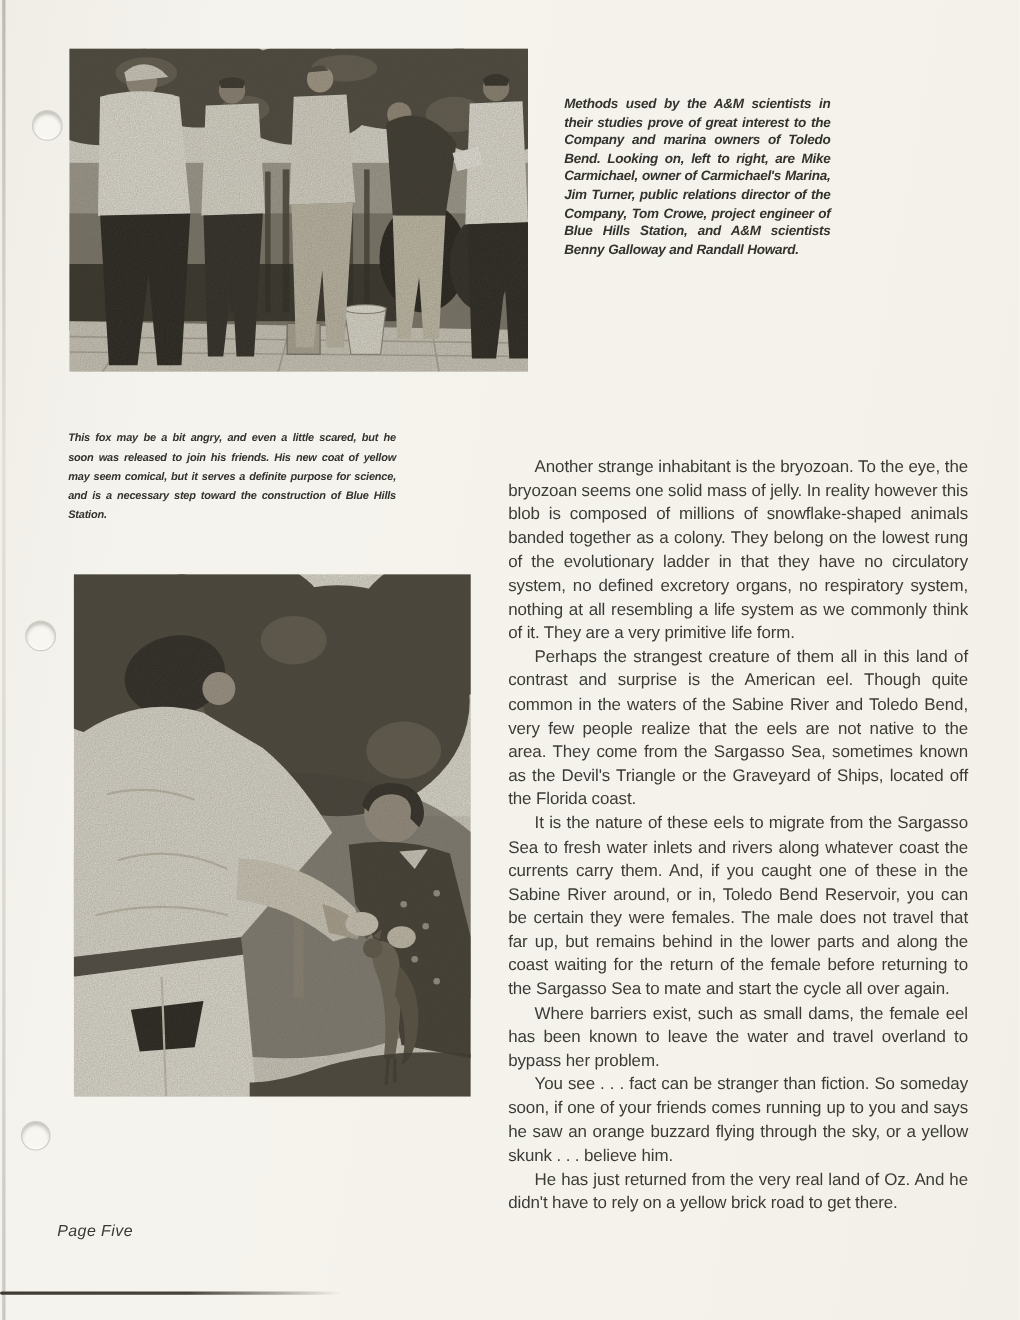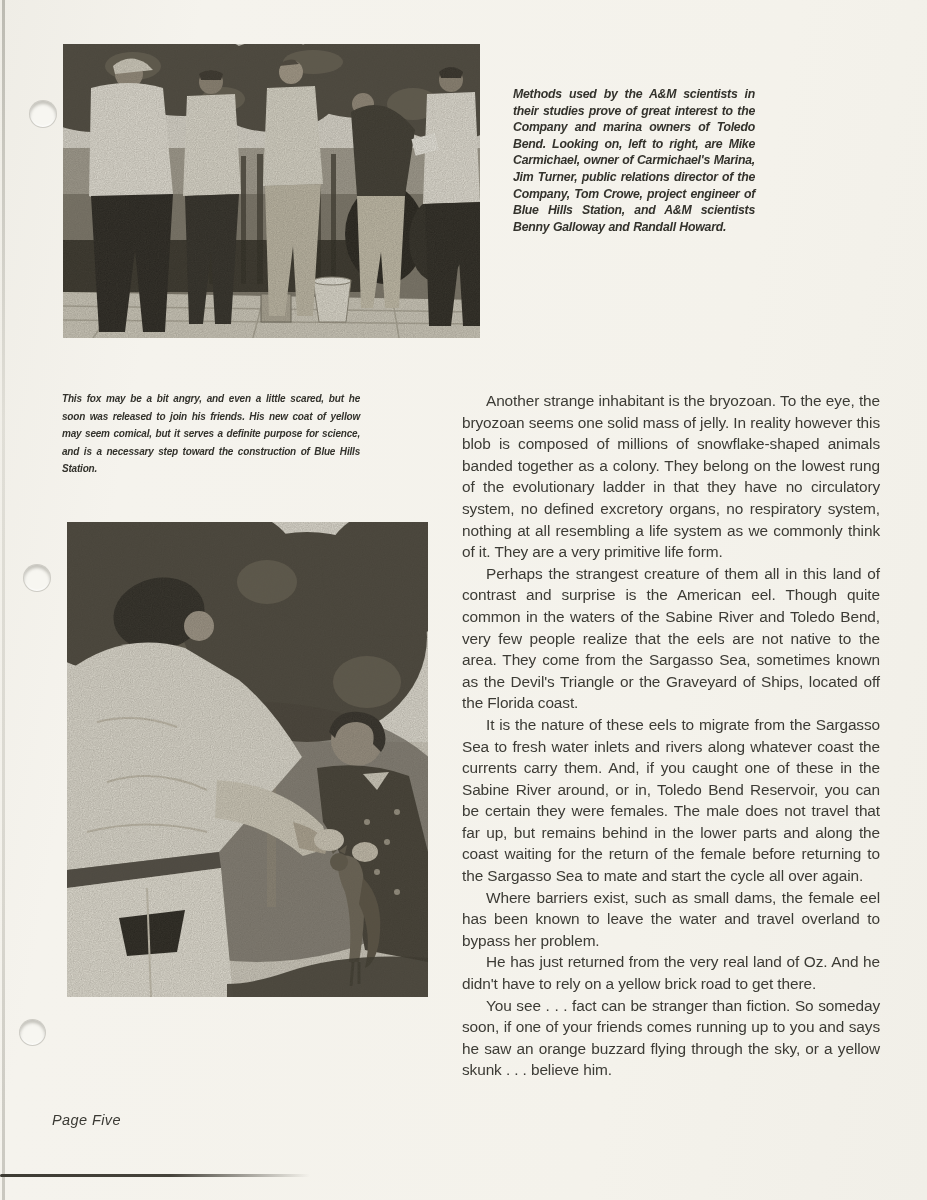--- a/index.html
+++ b/index.html
@@ -44,21 +44,21 @@
   .caption-right {
     left:513px; top:86px; width:242px;
     font-size:12.3px; line-height:16.6px; letter-spacing:-0.25px; word-spacing:0.4px;
   }
   .caption-left {
     left:62px; top:390px; width:298px;
     font-size:10px; line-height:17.6px; letter-spacing:-0.2px; word-spacing:0.6px;
   }
 
   
-  .article { position:absolute; left:462px; top:390px; width:418px; color:#3c3b35; }
+  .article { position:absolute; left:462px; top:414px; width:418px; color:#3c3b35; }
   .article p {
     font-size:15.4px; line-height:21.6px; text-align:justify;
     text-indent:24px; letter-spacing:-0.1px;
   }
 
   .page-number {
     position:absolute; left:52px; top:1112px;
     font-style:italic; font-weight:400; font-size:14.5px; letter-spacing:.4px; color:#3a3933;
   }
 </style>
@@ -224,21 +224,21 @@
       <path d="M160,475 L361,475 L361,436 Q280,430 220,450 Q185,462 160,462 Z" fill="#37342a" opacity="0.9"></path>
       <rect width="361" height="475" filter="url(#g2)" opacity="0.45"></rect>
     </svg>
   </figure>
 
   <div class="article">
     <p>Another strange inhabitant is the bryozoan. To the eye, the bryozoan seems one solid mass of jelly. In reality however this blob is composed of millions of snowflake-shaped animals banded together as a colony. They belong on the lowest rung of the evolutionary ladder in that they have no circulatory system, no defined excretory organs, no respiratory system, nothing at all resembling a life system as we commonly think of it. They are a very primitive life form.</p>
     <p>Perhaps the strangest creature of them all in this land of contrast and surprise is the American eel. Though quite common in the waters of the Sabine River and Toledo Bend, very few people realize that the eels are not native to the area. They come from the Sargasso Sea, sometimes known as the Devil's Triangle or the Graveyard of Ships, located off the Florida coast.</p>
     <p>It is the nature of these eels to migrate from the Sargasso Sea to fresh water inlets and rivers along whatever coast the currents carry them. And, if you caught one of these in the Sabine River around, or in, Toledo Bend Reservoir, you can be certain they were females. The male does not travel that far up, but remains behind in the lower parts and along the coast waiting for the return of the female before returning to the Sargasso Sea to mate and start the cycle all over again.</p>
     <p>Where barriers exist, such as small dams, the female eel has been known to leave the water and travel overland to bypass her problem.</p>
+    <p>You see . . . fact can be stranger than fiction. So someday soon, if one of your friends comes running up to you and says he saw an orange buzzard flying through the sky, or a yellow skunk . . . believe him.</p>
     <p>He has just returned from the very real land of Oz. And he didn't have to rely on a yellow brick road to get there.</p>
-    <p>You see . . . fact can be stranger than fiction. So someday soon, if one of your friends comes running up to you and says he saw an orange buzzard flying through the sky, or a yellow skunk . . . believe him.</p>
   </div>
 
   <div class="page-number">Page Five</div>
 
   <div class="bottom-line"></div>
 
 </div>
 
 </body></html>

